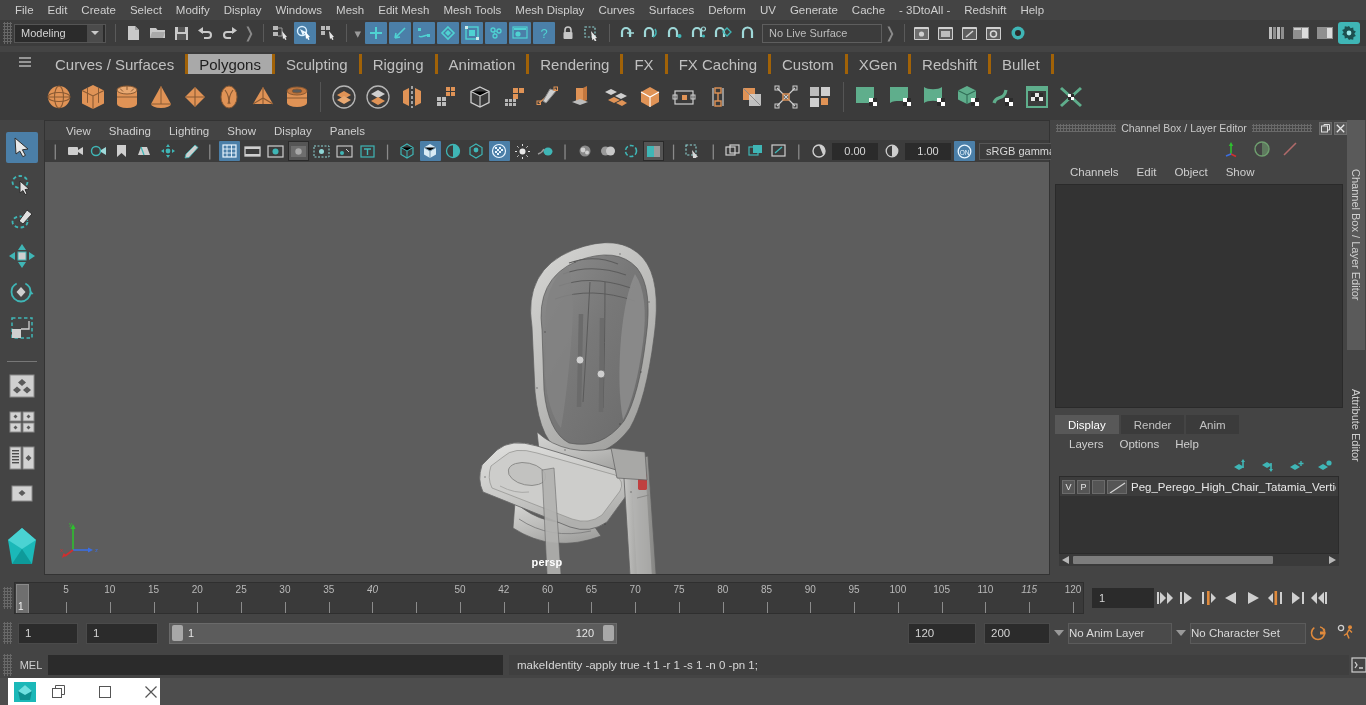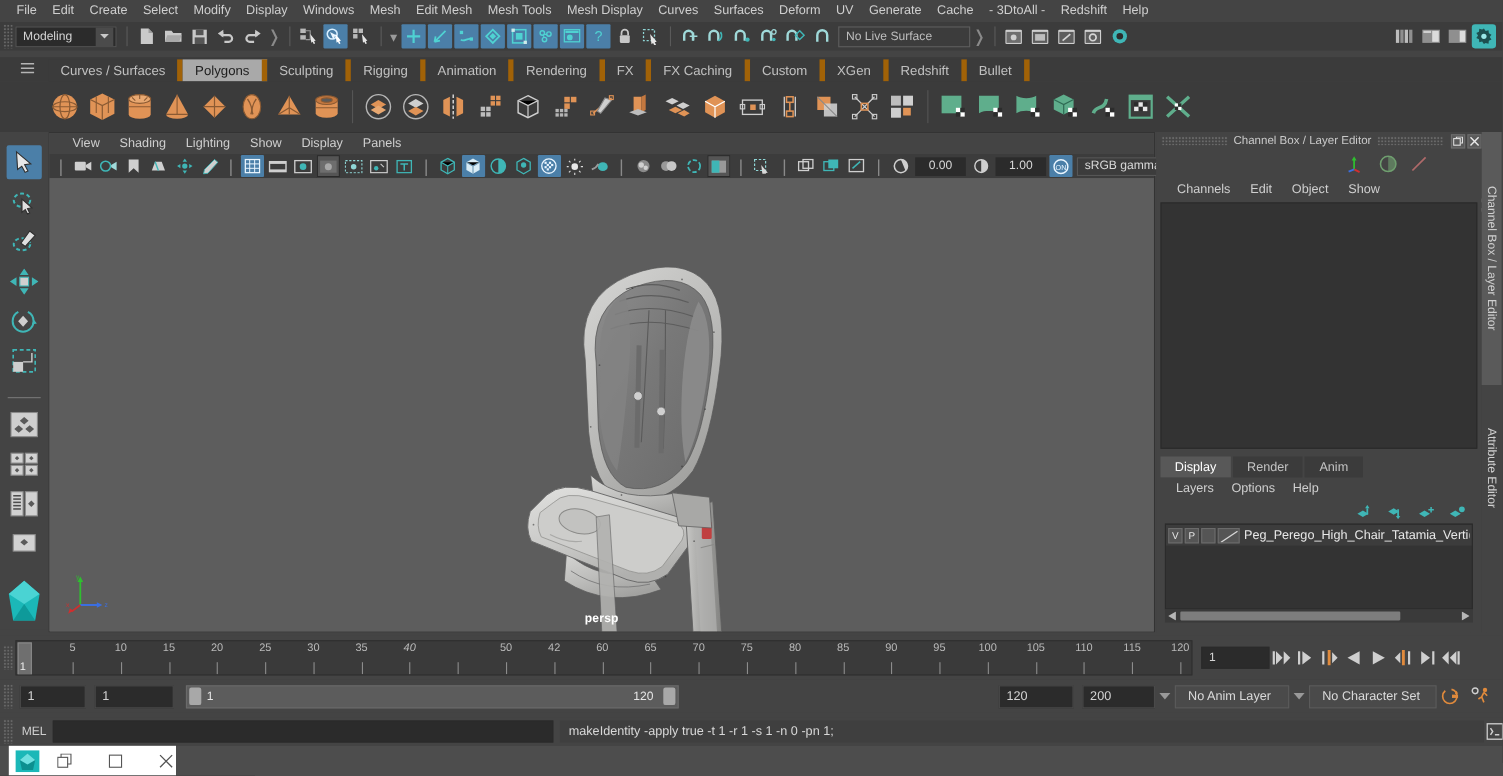--- a/index.html
+++ b/index.html
@@ -56,22 +56,22 @@
   }
   .bracket { color: #8a8a8a; font-size: 15px; margin: 0 2px; flex: none; }
 
   
   .shelftabs {
     position: absolute; left: 0; top: 52px; width: 1366px; height: 22px;
     background: #3b3b3b; display: flex; align-items: flex-end; padding-left: 44px;
   }
   .shelftab {
     height: 20px; padding: 0 11px; display: flex; align-items: center;
-    font-size: 12px; color: #c0c0c0; background: #3b3b3b;
-    border-right: 5px solid #a16207;
+    font-size: 15px; color: #c0c0c0; background: #3b3b3b;
+    border-right: 3px solid #a16207;
   }
   .shelftab.active { background: #a9a9a9; color: #1e1e1e; }
 
   
   .shelfbar {
     position: absolute; left: 0; top: 74px; width: 1366px; height: 46px;
     background: #3b3b3b; display: flex; align-items: center; padding-left: 42px;
   }
   .shelf-ico { width: 34px; height: 34px; flex: none; display: flex; align-items: center; justify-content: center; }
   .shelf-sep { width: 1px; height: 30px; background: #555; margin: 0 6px; flex: none; }
@@ -202,21 +202,21 @@
   .range-bar {
     position: relative; height: 21px; background: #5c5c5c; border: 1px solid #6a6a6a;
     display: flex; align-items: center; justify-content: space-between; padding: 0 2px; flex: none;
   }
   .rb-handle { width: 11px; height: 16px; background: #a8a8a8; border-radius: 2px; flex: none; }
   .rb-lab { font-size: 11px; color: #e6e6e6; }
   .dd-arrow { width: 18px; height: 21px; display: flex; align-items: center; justify-content: center; flex: none; }
   .caret-d2 { width: 0; height: 0; border-left: 5px solid transparent; border-right: 5px solid transparent; border-top: 6px solid transparent; border-top-color: #999; }
   .combo-field {
     height: 21px; background: #4a4a4a; border: 1px solid #5b5b5b; color: #dadada;
-    font-size: 11.5px; display: flex; align-items: center; padding-left: 11px; flex: none;
+    font-size: 11.5px; display: flex; align-items: center; padding-left: 0; flex: none;
   }
 
   
   .mel-row { position: absolute; left: 0; top: 652px; width: 1366px; height: 26px; background: #444; display: flex; align-items: center; }
   .mel-label { width: 34px; text-align: center; font-size: 11px; color: #cfcfcf; flex: none; }
   .mel-input { height: 20px; background: #2b2b2b; border: 1px solid #2b2b2b; flex: none; }
   .mel-output { height: 20px; background: #3f3f3f; color: #d8d8d8; font-size: 11.5px; display: flex; align-items: center; padding-left: 8px; flex: none; }
   .mel-endbtn { width: 20px; height: 20px; display: flex; align-items: center; justify-content: center; flex: none; }
 
   
@@ -1428,21 +1428,21 @@
         <div class="ts-lab" style="left: 795.311px;">90</div>
         <div class="ts-tick" style="left: 839.092px;"></div>
         <div class="ts-lab" style="left: 839.092px;">95</div>
         <div class="ts-tick" style="left: 882.874px;"></div>
         <div class="ts-lab" style="left: 882.874px;">100</div>
         <div class="ts-tick" style="left: 926.655px;"></div>
         <div class="ts-lab" style="left: 926.655px;">105</div>
         <div class="ts-tick" style="left: 970.437px;"></div>
         <div class="ts-lab" style="left: 970.437px;">110</div>
         <div class="ts-tick" style="left: 1014.22px;"></div>
-        <div class="ts-lab" style="left: 1014.22px;">115</div>
+        <div class="ts-lab" style="left: 1014.22px; font-style: italic;">115</div>
         <div class="ts-tick" style="left: 1058px;"></div>
         <div class="ts-lab" style="left: 1058px;">120</div>
       </div>
     <div class="ts-frame-field">1</div>
 
     <div class="pb-btn">
       <svg width="18" height="14" viewBox="0 0 18 14">
           <path d="M1 1h2v12H1z" fill="#cfcfcf"></path>
           <path d="M10 7L4 1v12z" fill="#cfcfcf"></path>
           <path d="M17 7l-6-6v12z" fill="#cfcfcf"></path>

